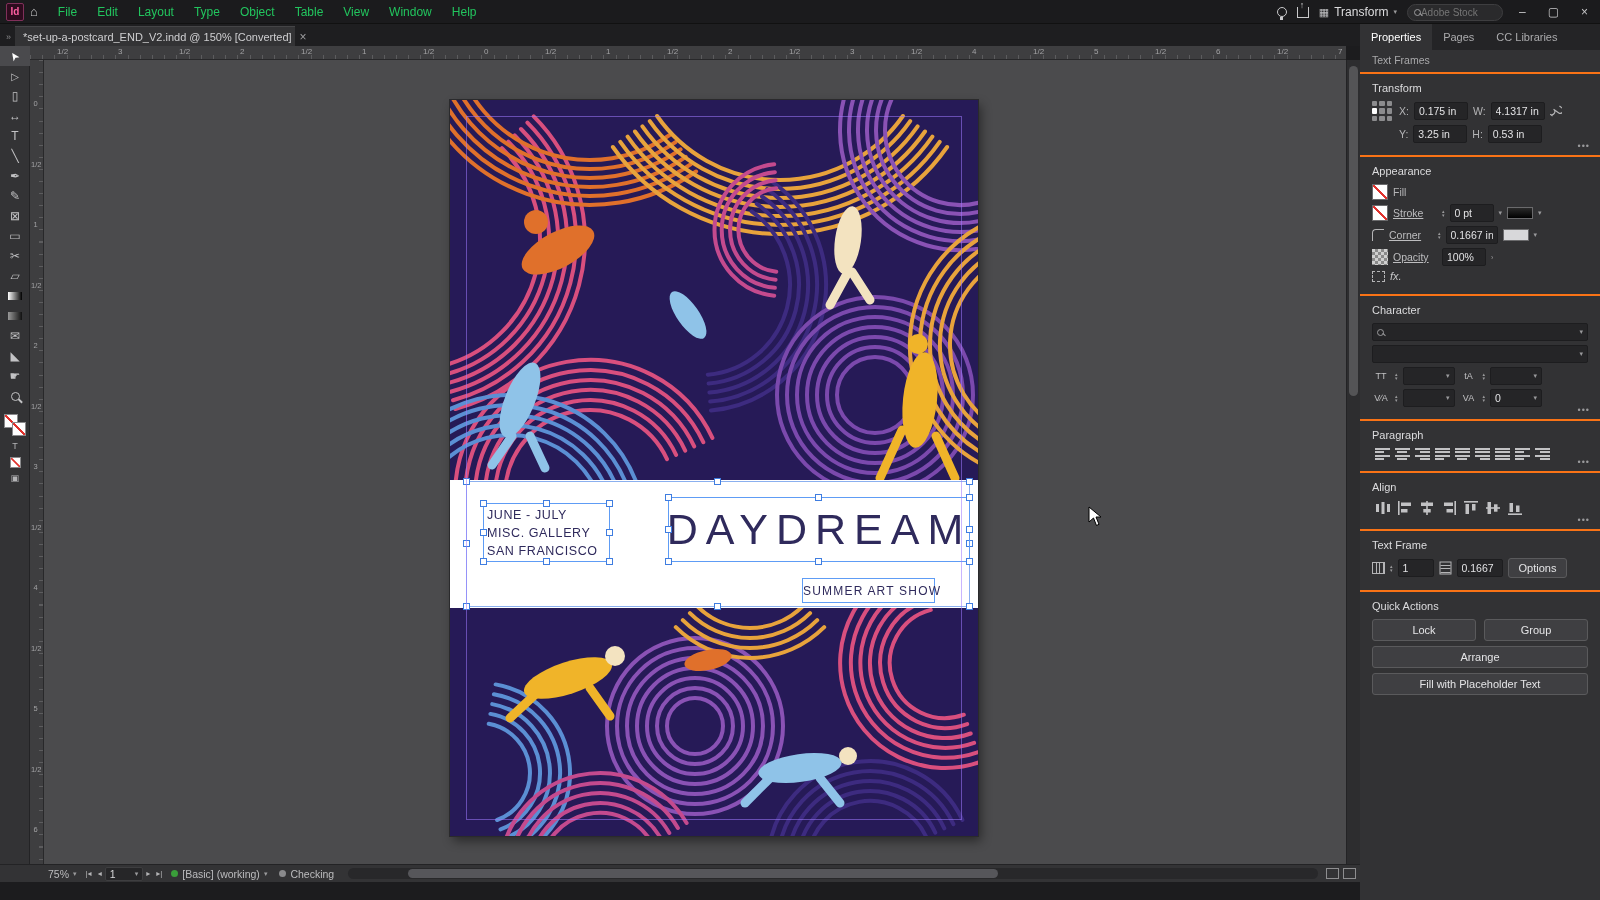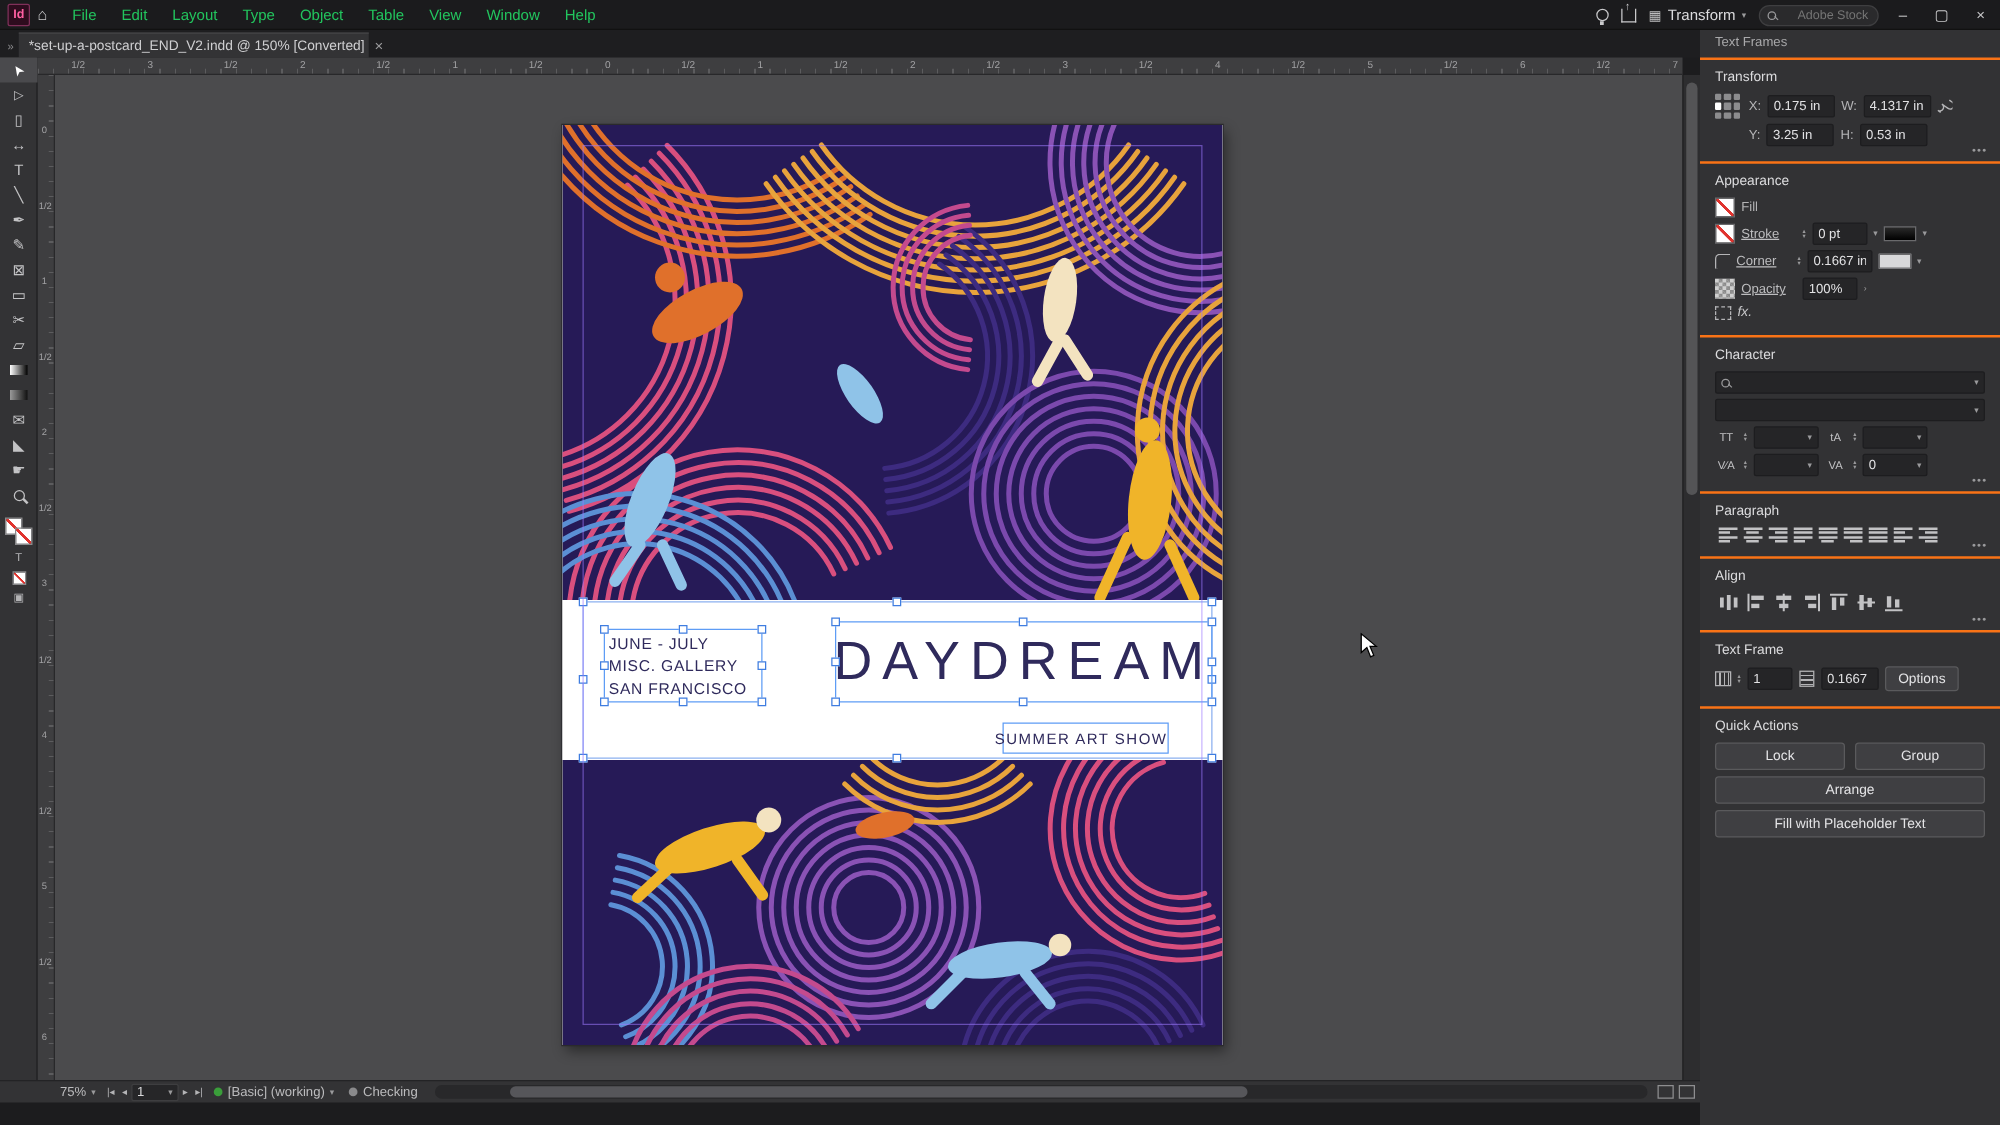--- a/index.html
+++ b/index.html
@@ -16,21 +16,21 @@
   .homeicon{color:#c8c8ca;font-size:13px;margin-right:10px}
   .menu-item{padding:12px 10px;line-height:24px;color:#22c55e;font-size:12px}
   .mb-right{position:absolute;right:6px;top:0;height:24px;display:flex;align-items:center;gap:10px}
   .bulb{width:10px;height:10px;border:1.2px solid #c9c9cb;border-radius:50%;position:relative}
   .bulb::after{content:"";position:absolute;left:2.5px;bottom:-4px;width:3px;height:3px;background:#c9c9cb}
   .sharebox{width:12px;height:11px;border:1.2px solid #c9c9cb;border-top:none;position:relative}
   .sharebox::after{content:"↑";position:absolute;left:2px;top:-7px;font-size:9px;color:#c9c9cb}
   .wslabel{display:flex;align-items:center;gap:5px;color:#dcdcde}
   .wsgrid{color:#bdbdbf;font-size:11px}
   .searchbox{width:96px;height:17px;background:#2a2a2c;border:1px solid #3e3e40;border-radius:9px;
-    display:flex;align-items:center;padding:0 6px;gap:17px}
+    display:flex;align-items:center;padding:0 6px;gap:0}
   .searchbox input{flex:1;background:transparent;border:none;outline:none;color:#9a9a9c;font-size:10px;width:60px;font-family:inherit}
   .mag{width:7px;height:7px;border:1.2px solid #9a9a9c;border-radius:50%;position:relative;flex:none}
   .mag::after{content:"";position:absolute;width:4px;height:1.2px;background:#9a9a9c;right:-3px;bottom:-1px;transform:rotate(45deg)}
   .winbtn{color:#c6c6c8;font-size:12px;padding:0 6px}
 
   
   #tabbar{position:absolute;left:0;top:24px;width:1360px;height:22px;background:#1e1e20;display:flex;align-items:flex-end}
   .collapse-gl{color:#8a8a8c;font-size:9px;padding:0 4px 4px 6px}
   .doctab{height:20px;background:#333335;border-top:1px solid #454547;color:#cfcfd1;font-size:11px;
     display:flex;align-items:center;padding:0 8px;gap:8px;max-width:280px;white-space:nowrap}
@@ -75,21 +75,21 @@
   .tframe{position:absolute;border:1px solid #5e9cf5}
   .groupframe{position:absolute;left:16px;top:1px;width:504px;height:126px;border:1px solid rgba(110,156,235,.8)}
   .handle{position:absolute;width:7px;height:7px;background:#fff;border:1px solid #3f7de0}
   .h-tl{left:-4px;top:-4px}.h-tm{left:50%;margin-left:-4px;top:-4px}.h-tr{right:-4px;top:-4px}
   .h-ml{left:-4px;top:50%;margin-top:-4px}.h-mr{right:-4px;top:50%;margin-top:-4px}
   .h-bl{left:-4px;bottom:-4px}.h-bm{left:50%;margin-left:-4px;bottom:-4px}.h-br{right:-4px;bottom:-4px}
   #info-frame{left:33px;top:23px;width:127px;height:59px;padding:2px 0 0 3px}
   #info-frame .line{font-size:12.5px;letter-spacing:.6px;line-height:18px;color:#2f2a5c}
   #title-frame{left:218px;top:17px;width:302px;height:65px;display:flex;align-items:center;justify-content:center}
   #title-frame .word{font-size:43px;font-weight:100;letter-spacing:8px;color:#2f2a5c;white-space:nowrap}
-  #subtitle-frame{left:352px;top:98px;width:133px;height:25px;display:flex;align-items:center;justify-content:flex-end}
+  #subtitle-frame{left:352px;top:98px;width:133px;height:25px;display:flex;align-items:center;justify-content:flex-start}
   #subtitle-frame .word{font-size:12px;letter-spacing:1.2px;color:#2f2a5c;white-space:nowrap}
   #cursor{position:absolute;left:1044px;top:446px;z-index:9}
 
   
   #statusbar{position:absolute;left:0;top:864px;width:1360px;height:18px;background:#333335;border-top:1px solid #232325;
     display:flex;align-items:center;font-size:10.5px;color:#bcbcbe;z-index:6}
   .sb-chip{display:flex;align-items:center;gap:4px;padding:0 6px;height:100%}
   .sb-well{background:#262628;border:1px solid #3e3e40;border-radius:2px;height:14px;display:flex;align-items:center;padding:0 4px;gap:3px}
   .sb-well input{width:22px;background:transparent;border:none;outline:none;color:#d8d8da;font-size:10.5px;font-family:inherit}
   .navg{color:#b4b4b6;font-size:8px;padding:0 3px}
@@ -505,20 +505,25 @@
     </div>
     <div id="hscroll">
         <div class="thumb"></div>
       </div>
     <span class="sb-icon"></span>
     <span class="sb-icon"></span>
   </div>
   <div id="chrome-bottom"></div>
 
   <div id="panel">
+    <div id="paneltabs">
+      <div class="ptab active">Properties</div>
+      <div class="ptab">Pages</div>
+      <div class="ptab">CC Libraries</div>
+    </div>
     <div id="panelbody">
 
       <div class="sect" style="padding-bottom:4px">
         <div class="sublabel">Text Frames</div>
       </div>
 
       <div class="sect">
         <div class="sect-title">Transform</div>
         <div class="row">
           <div class="refgrid">

